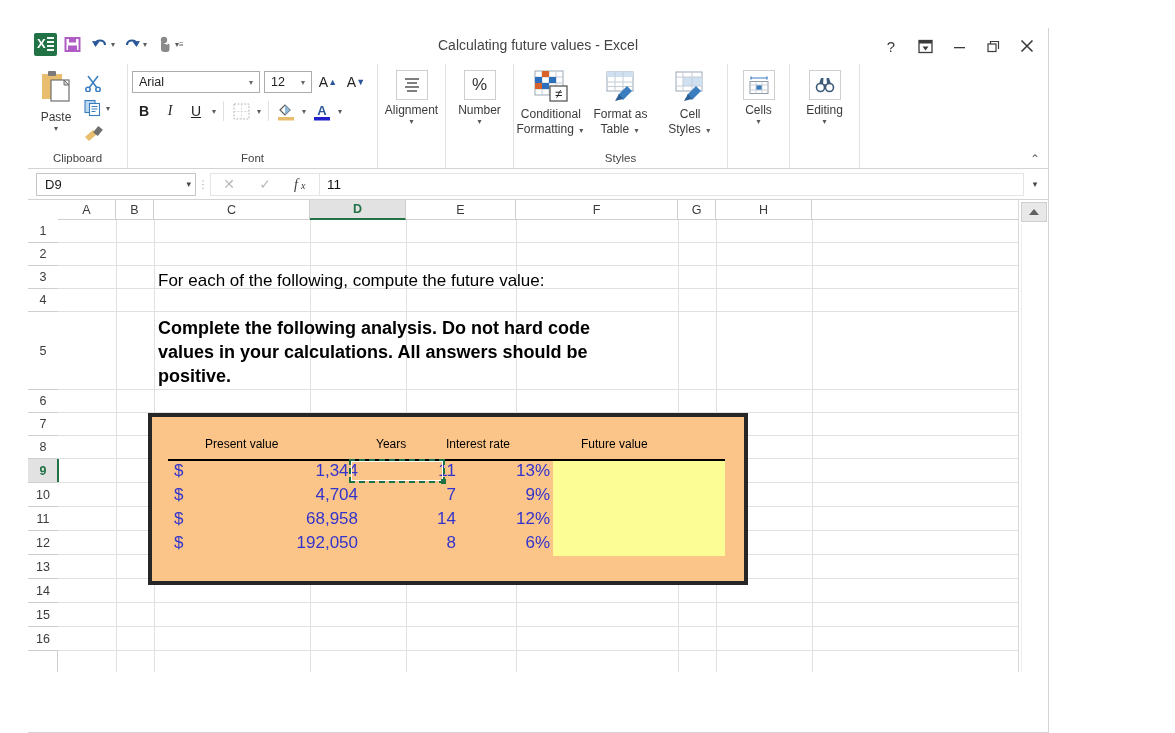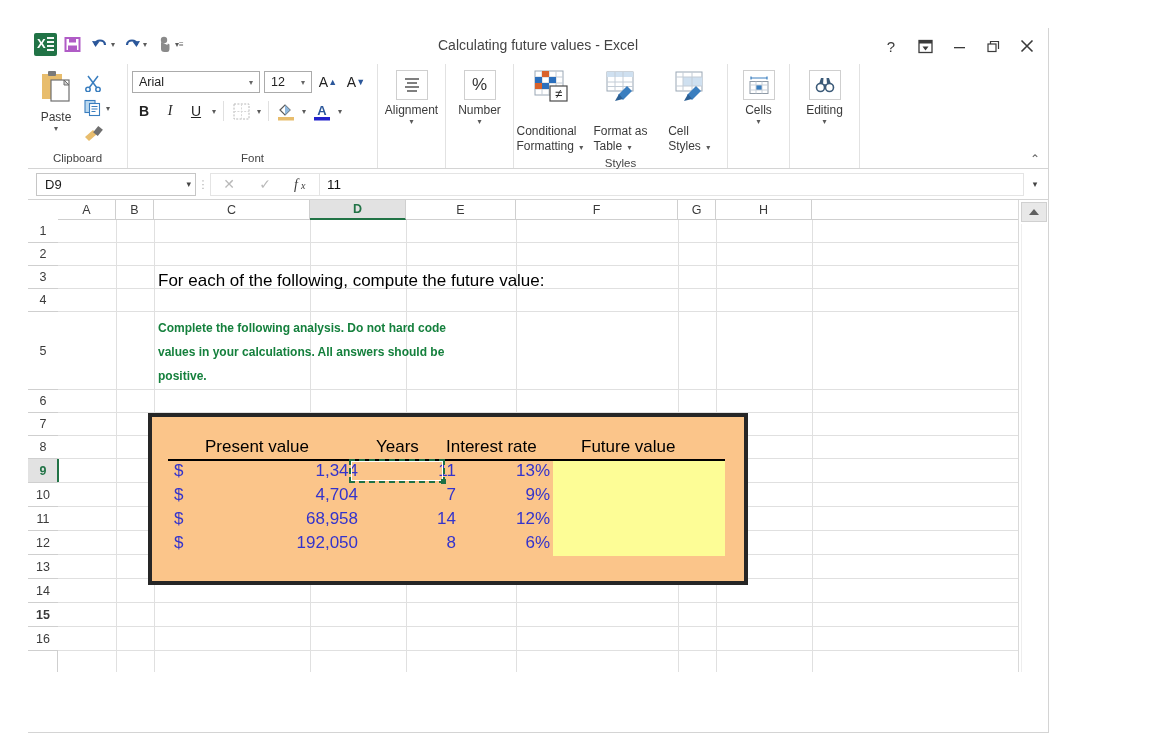--- a/index.html
+++ b/index.html
@@ -215,22 +215,22 @@
 
   
   .styles-group { width: 214px; }
   .styles-row { display: flex; align-items: flex-start; }
   .style-btn {
     width: 70px;
     display: flex; flex-direction: column; align-items: center;
     padding-top: 3px; cursor: default;
   }
   .style-lbl {
-    font-size: 12px; color: #3b3b3b; text-align: left;
-    line-height: 15px; margin-top: 20px;
+    font-size: 12px; color: #3b3b3b; text-align: center;
+    line-height: 15px; margin-top: 3px;
   }
 
   .cells-group { width: 62px; }
   .editing-group { width: 70px; }
   .spacer-group { flex: 1; border-right: none; }
   .collapse-ribbon {
     position: absolute; right: 8px; bottom: 2px;
     font-size: 12px; color: #666; cursor: default;
   }
 
@@ -359,36 +359,36 @@
 
   
   .hdr-text {
     position: absolute;
     font-size: 17px; color: #000000;
     white-space: nowrap;
     font-family: "Liberation Sans", sans-serif;
   }
   .red-text {
     position: absolute;
-    font-size: 12px; font-weight: bold; color: #15803d;
+    font-size: 18px; font-weight: bold; color: #000000;
     line-height: 24px;
     font-family: "Liberation Sans", sans-serif;
   }
   .orangebox {
     position: absolute;
     background: #fbc58a;
     border: 4px solid #262626;
   }
   .yellowbox {
     position: absolute;
     background: #fdfd96;
   }
   .tbl-head {
     position: absolute;
-    font-size: 17px; color: #000000;
+    font-size: 12px; color: #000000;
     white-space: nowrap;
   }
   .tbl-underline {
     position: absolute; height: 2px; background: #000000;
   }
   .tbl-cell {
     position: absolute;
     font-size: 17px; color: #3333cc;
     white-space: nowrap;
   }
@@ -731,21 +731,21 @@
         <div class="rh" style="top: 92px; height: 78px;">5</div>
         <div class="rh" style="top: 170px; height: 23px;">6</div>
         <div class="rh" style="top: 193px; height: 23px;">7</div>
         <div class="rh" style="top: 216px; height: 23px;">8</div>
         <div class="rh sel" style="top: 239px; height: 24px;">9</div>
         <div class="rh" style="top: 263px; height: 24px;">10</div>
         <div class="rh" style="top: 287px; height: 24px;">11</div>
         <div class="rh" style="top: 311px; height: 24px;">12</div>
         <div class="rh" style="top: 335px; height: 24px;">13</div>
         <div class="rh" style="top: 359px; height: 24px;">14</div>
-        <div class="rh" style="top: 383px; height: 24px; font-weight: bold;">15</div>
+        <div class="rh" style="top: 383px; height: 24px;">15</div>
         <div class="rh" style="top: 407px; height: 24px;">16</div>
       </div>
 
     <div class="cells" id="cellsarea">
         <div class="gline-v" style="left: 58px;"></div>
         <div class="gline-v" style="left: 96px;"></div>
         <div class="gline-v" style="left: 252px;"></div>
         <div class="gline-v" style="left: 348px;"></div>
         <div class="gline-v" style="left: 458px;"></div>
         <div class="gline-v" style="left: 620px;"></div>

